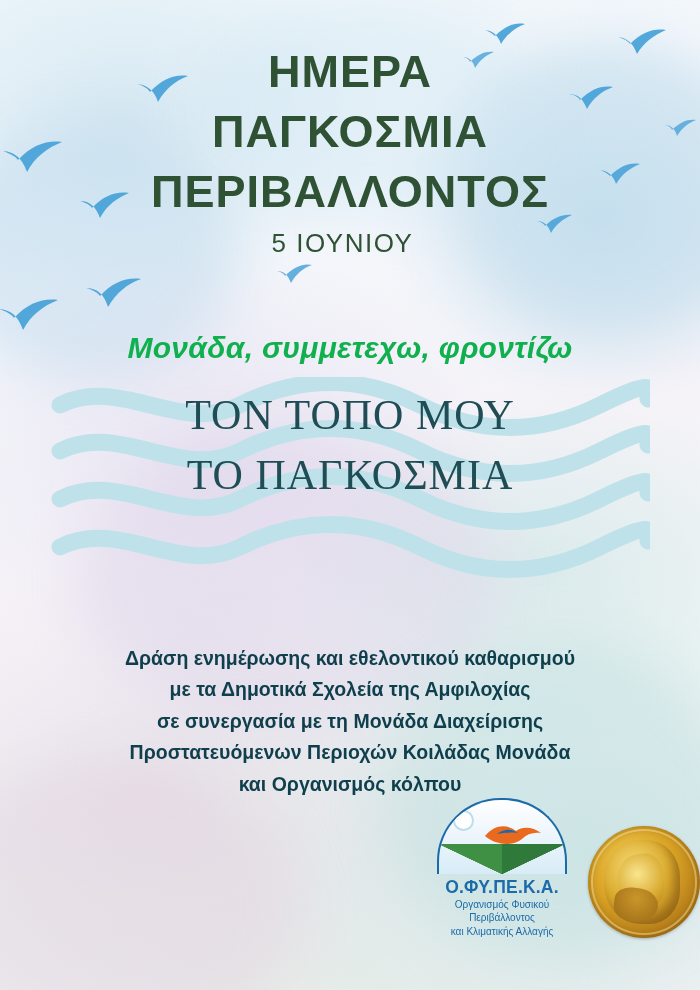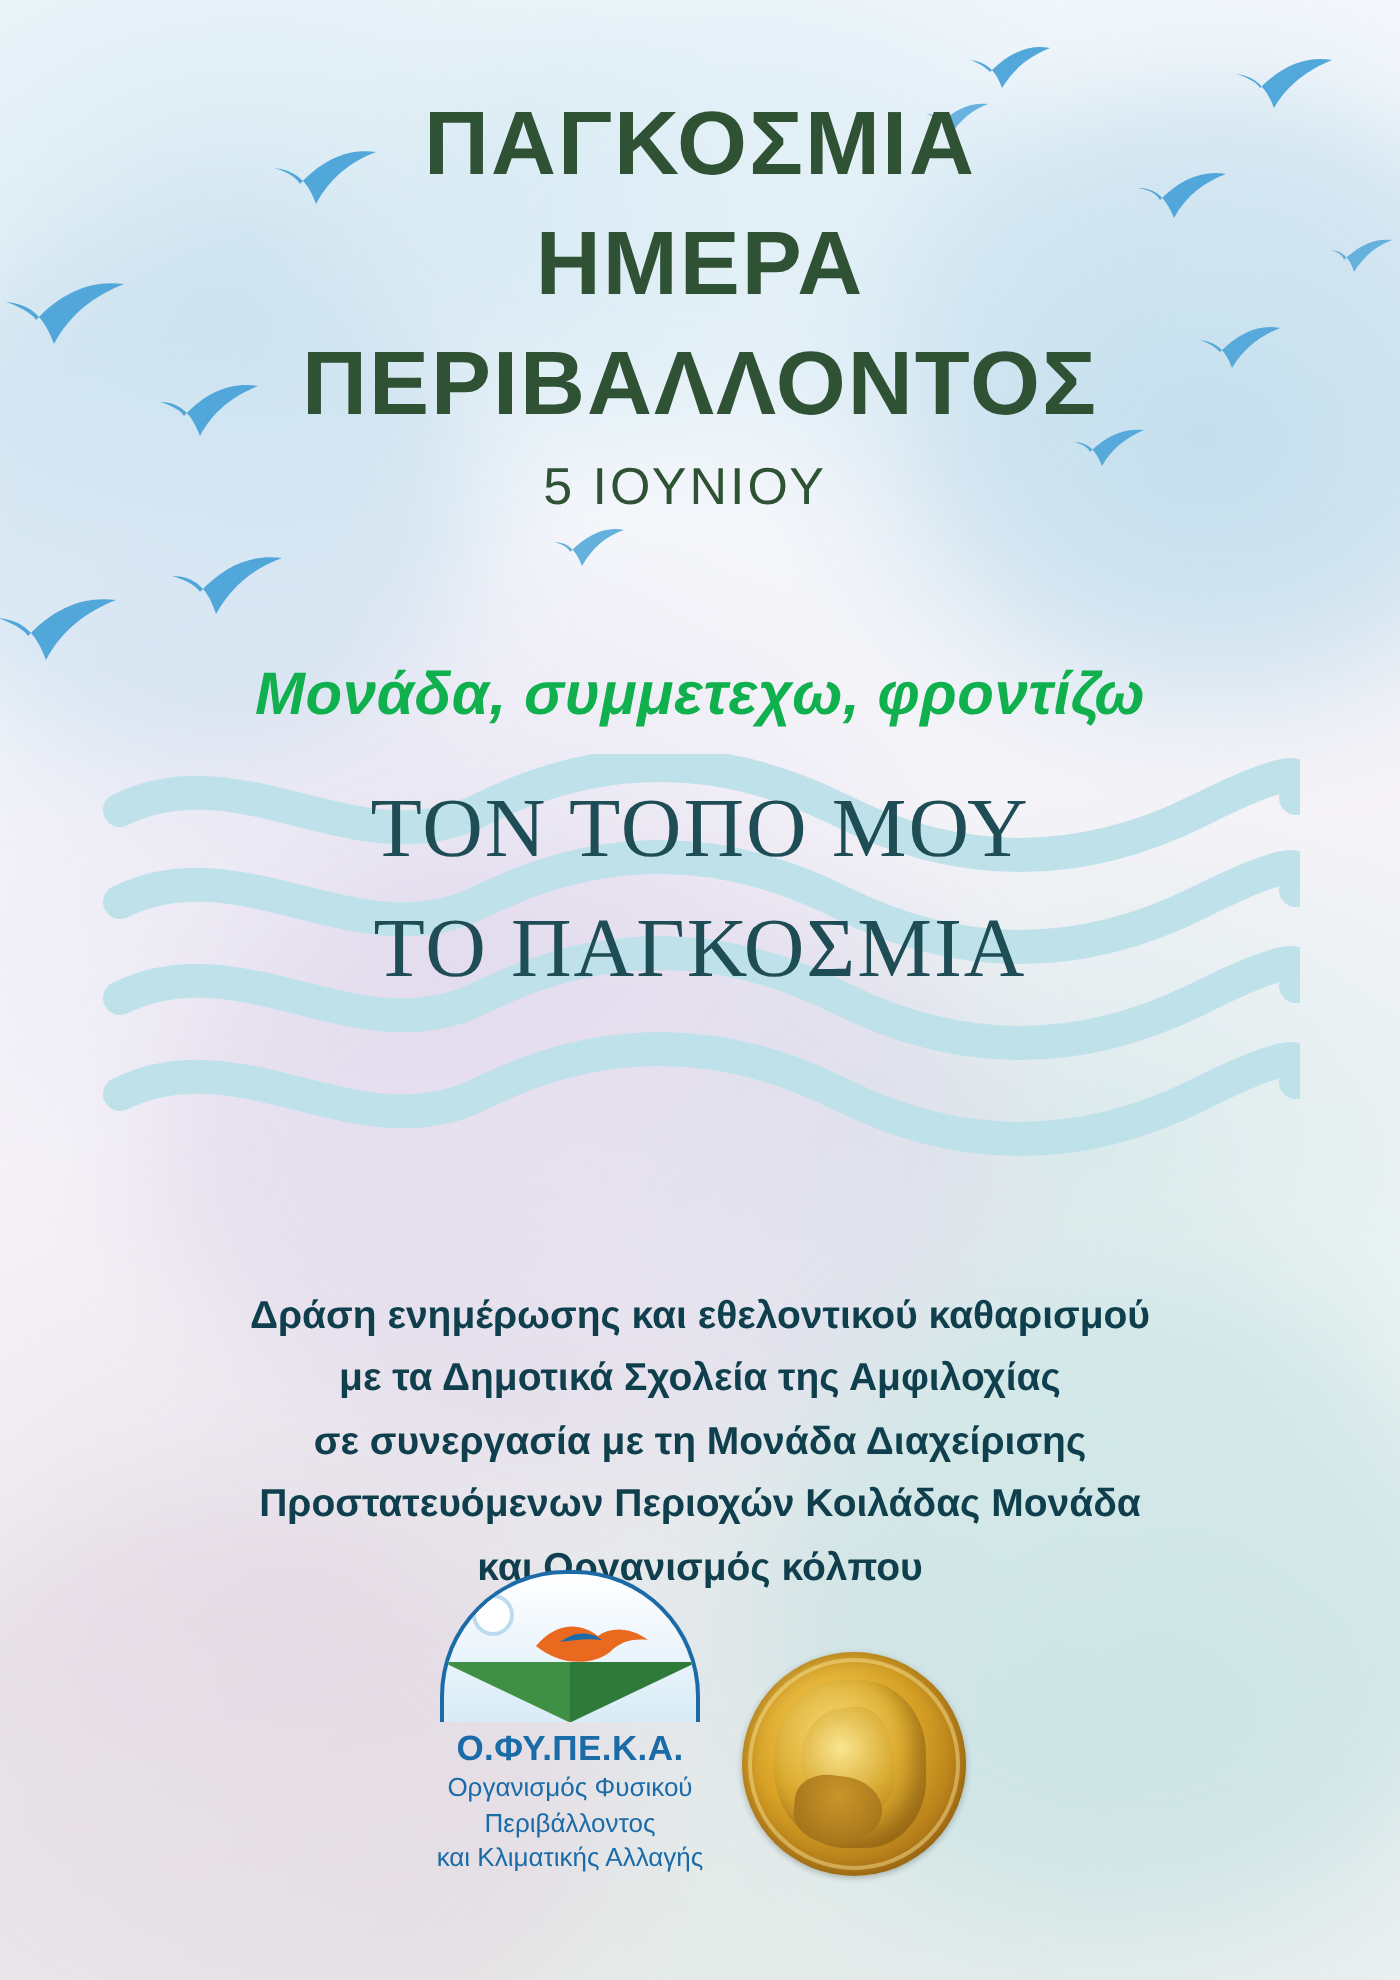--- a/index.html
+++ b/index.html
@@ -109,21 +109,21 @@
     line-height: 1.62;
   }
   .desc .line { display: block; }
 
   .logos {
     position: absolute;
     left: 0;
     right: 0;
     bottom: 52px;
     display: flex;
-    justify-content: center;
+    justify-content: flex-end;
     align-items: flex-end;
     gap: 18px;
   }
 
   
   .ofypeka {
     width: 136px;
     text-align: center;
   }
   .ofypeka .badge {
@@ -160,21 +160,21 @@
   }
   .ofypeka .name {
     margin-top: 3px;
     color: #1b6ba8;
     font-weight: bold;
     font-size: 17.5px;
     letter-spacing: 0.2px;
   }
   .ofypeka .sub {
     color: #1b6ba8;
-    font-size: 13px;
+    font-size: 10px;
     line-height: 1.35;
   }
   .ofypeka .sub .line { display: block; }
 
   
   .coin {
     width: 112px;
     height: 112px;
     border-radius: 50%;
     background:
@@ -240,22 +240,22 @@
       <path d="M100 296 c13 -14 27 -19 41 -17 c-14 5 -25 14 -33 28 c-4 -13 -11 -19 -22 -19 c8 2 13 6 14 8z" opacity="0.95"></path>
       <path d="M14 318 c14 -15 29 -20 44 -18 c-15 6 -27 15 -35 30 c-5 -14 -12 -20 -24 -21 c9 3 14 7 15 9z" opacity="0.95"></path>
       <path d="M470 62 c8 -8 16 -11 24 -10 c-8 3 -14 8 -19 16 c-2 -7 -6 -11 -12 -11 c5 1 7 4 7 5z" opacity="0.8"></path>
       <path d="M672 130 c8 -8 16 -11 24 -10 c-8 3 -14 8 -19 16 c-2 -7 -6 -11 -12 -11 c5 1 7 4 7 5z" opacity="0.8"></path>
     </g>
   </svg>
 
   <div class="content">
 
     <h1 class="title">
+      <span class="line">ΗΜΕΡΑ</span>
       <span class="line">ΠΑΓΚΟΣΜΙΑ</span>
-      <span class="line">ΗΜΕΡΑ</span>
       <span class="line">ΠΕΡΙΒΑΛΛΟΝΤΟΣ</span>
     </h1>
 
     <div class="subtitle">5 ΙΟΥΝΙΟΥ</div>
 
     <div class="slogan">Μονάδα, συμμετεχω, φροντίζω</div>
 
     <div class="waveblock">
       <svg class="waves" width="600" height="210" viewBox="0 0 600 210">
         <g fill="none" stroke="#bfe2ea" stroke-width="17" stroke-linecap="round">

